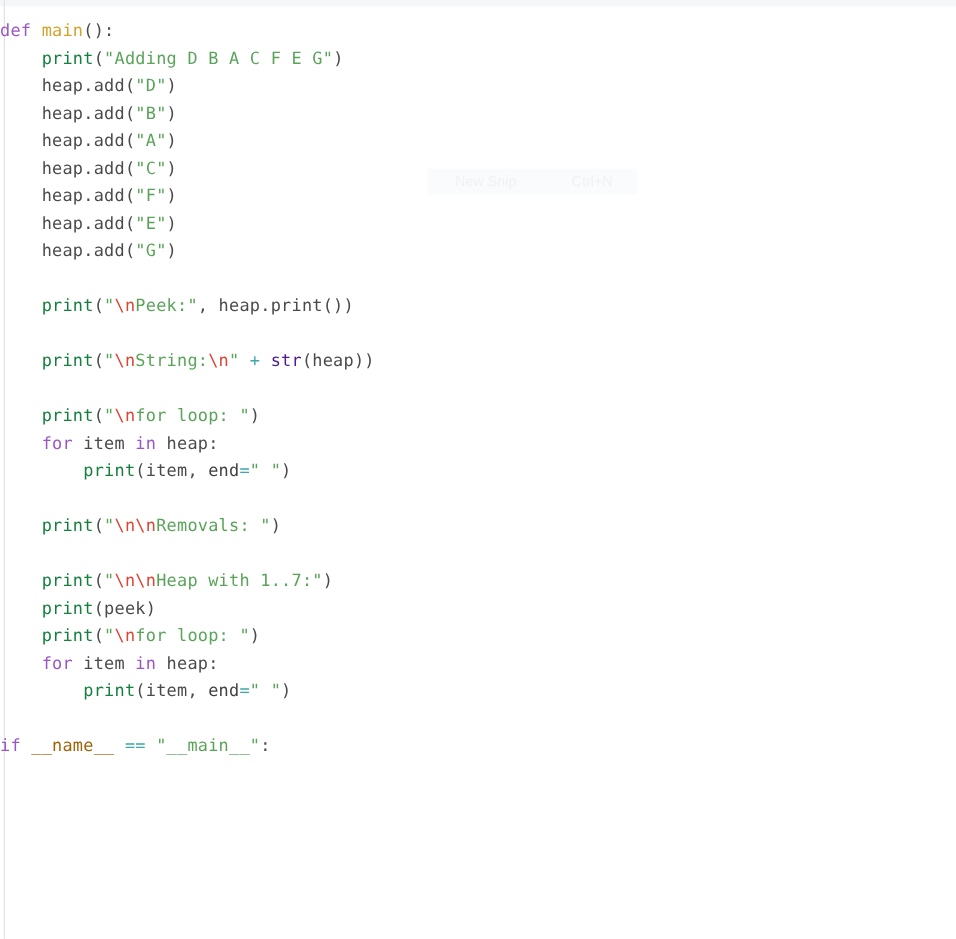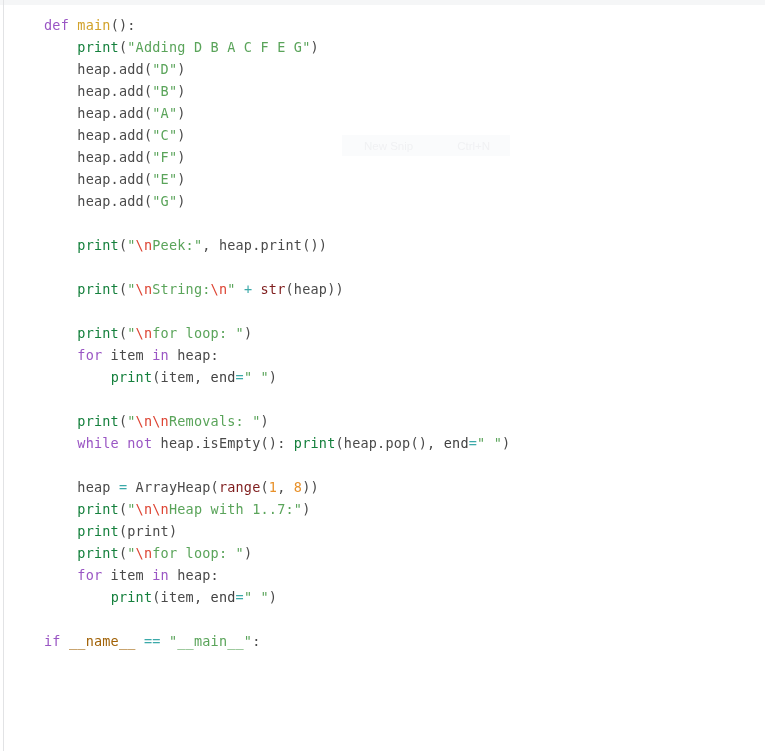--- a/index.html
+++ b/index.html
@@ -40,30 +40,29 @@
     height: 751px;
     padding: 14px 0 0 0;
     box-sizing: border-box;
   }
 
   .code-line {
     height: 22px;
     line-height: 22px;
     font-size: 13.5px;
     white-space: pre;
-    padding-left: 20px;
+    padding-left: 0;
     letter-spacing: 0.2px;
-    margin-left: 24px;
   }
   .code-line.blank { }
 
   
   .t-kw      { color: #9a56c4; }  
   .t-fn      { color: #d2a22a; }  
-  .t-builtin { color: #7f1d1d; }  
+  .t-builtin { color: #4c1d95; }  
   .t-call    { color: #15803d; }  
   .t-plain   { color: #4a4a4a; }  
   .t-str     { color: #5aa45a; }  
   .t-esc     { color: #dd4433; }  
   .t-num     { color: #e8912a; }  
   .t-op      { color: #3ba9a9; }  
   .t-dunder  { color: #a16207; }  
   .t-kwarg   { color: #404040; }  
 
   
@@ -104,25 +103,23 @@
       <div class="code-line blank">&nbsp;</div>
       <div class="code-line"><span class="t-plain">    </span><span class="t-call">print</span><span class="t-plain">(</span><span class="t-str">"</span><span class="t-esc">\n</span><span class="t-str">Peek:"</span><span class="t-plain">, heap.print())</span></div>
       <div class="code-line blank">&nbsp;</div>
       <div class="code-line"><span class="t-plain">    </span><span class="t-call">print</span><span class="t-plain">(</span><span class="t-str">"</span><span class="t-esc">\n</span><span class="t-str">String:</span><span class="t-esc">\n</span><span class="t-str">"</span><span class="t-plain"> </span><span class="t-op">+</span><span class="t-plain"> </span><span class="t-builtin">str</span><span class="t-plain">(heap))</span></div>
       <div class="code-line blank">&nbsp;</div>
       <div class="code-line"><span class="t-plain">    </span><span class="t-call">print</span><span class="t-plain">(</span><span class="t-str">"</span><span class="t-esc">\n</span><span class="t-str">for loop: "</span><span class="t-plain">)</span></div>
       <div class="code-line"><span class="t-plain">    </span><span class="t-kw">for</span><span class="t-plain"> item </span><span class="t-kw">in</span><span class="t-plain"> heap:</span></div>
       <div class="code-line"><span class="t-plain">        </span><span class="t-call">print</span><span class="t-plain">(item, </span><span class="t-kwarg">end</span><span class="t-op">=</span><span class="t-str">" "</span><span class="t-plain">)</span></div>
       <div class="code-line blank">&nbsp;</div>
       <div class="code-line"><span class="t-plain">    </span><span class="t-call">print</span><span class="t-plain">(</span><span class="t-str">"</span><span class="t-esc">\n</span><span class="t-esc">\n</span><span class="t-str">Removals: "</span><span class="t-plain">)</span></div>
-      <div class="code-line"><span class="t-plain">    </span><span class="t-kw">while</span><span class="t-plain"> </span><span class="t-kw">not</span><span class="t-plain"> heap.isEmpty(): </span><span class="t-call">print</span><span class="t-plain">(heap.pop(), </span><span class="t-kwarg">end</span><span class="t-op">=</span><span class="t-str">" "</span><span class="t-plain">)</span></div>
       <div class="code-line blank">&nbsp;</div>
-      <div class="code-line"><span class="t-plain">    heap </span><span class="t-op">=</span><span class="t-plain"> ArrayHeap(</span><span class="t-builtin">range</span><span class="t-plain">(</span><span class="t-num">1</span><span class="t-plain">, </span><span class="t-num">8</span><span class="t-plain">))</span></div>
       <div class="code-line"><span class="t-plain">    </span><span class="t-call">print</span><span class="t-plain">(</span><span class="t-str">"</span><span class="t-esc">\n</span><span class="t-esc">\n</span><span class="t-str">Heap with 1..7:"</span><span class="t-plain">)</span></div>
-      <div class="code-line"><span class="t-plain">    </span><span class="t-call">print</span><span class="t-plain">(print)</span></div>
+      <div class="code-line"><span class="t-plain">    </span><span class="t-call">print</span><span class="t-plain">(peek)</span></div>
       <div class="code-line"><span class="t-plain">    </span><span class="t-call">print</span><span class="t-plain">(</span><span class="t-str">"</span><span class="t-esc">\n</span><span class="t-str">for loop: "</span><span class="t-plain">)</span></div>
       <div class="code-line"><span class="t-plain">    </span><span class="t-kw">for</span><span class="t-plain"> item </span><span class="t-kw">in</span><span class="t-plain"> heap:</span></div>
       <div class="code-line"><span class="t-plain">        </span><span class="t-call">print</span><span class="t-plain">(item, </span><span class="t-kwarg">end</span><span class="t-op">=</span><span class="t-str">" "</span><span class="t-plain">)</span></div>
       <div class="code-line blank">&nbsp;</div>
       <div class="code-line"><span class="t-kw">if</span><span class="t-plain"> </span><span class="t-dunder">__name__</span><span class="t-plain"> </span><span class="t-op">==</span><span class="t-plain"> </span><span class="t-str">"__main__"</span><span class="t-plain">:</span></div>
     </div>
 </div>
 
 <div id="ghost-menu">
   <span class="gm-label">New Snip</span>

